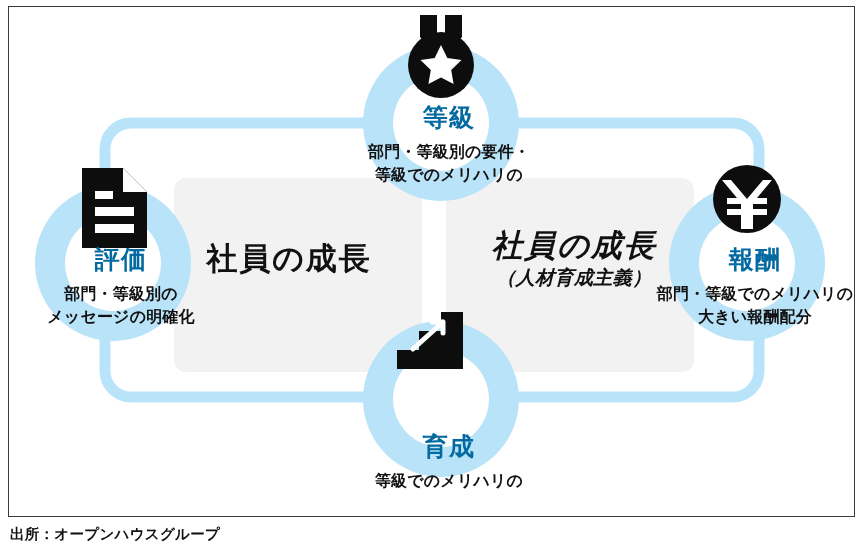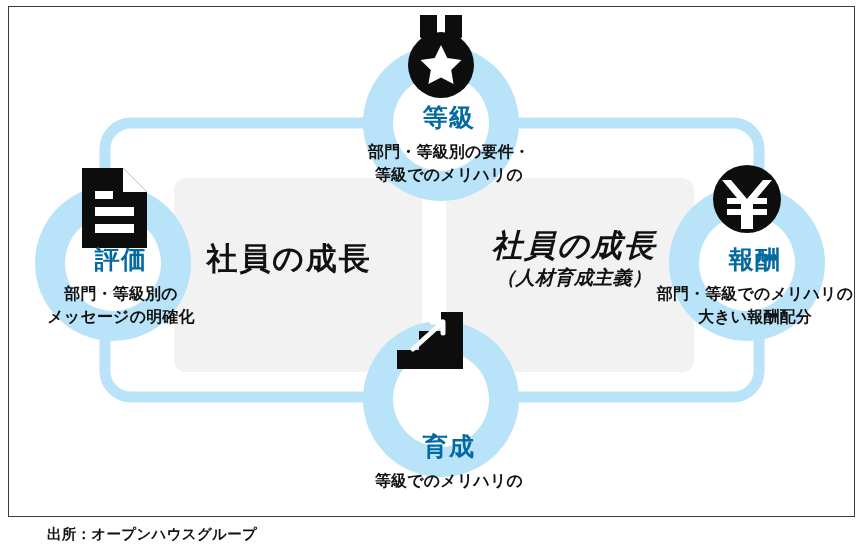--- a/index.html
+++ b/index.html
@@ -102,21 +102,20 @@
   
   #source-caption {
     position: absolute;
     left: 10px;
     top: 525px;
     font-size: 14.5px;
     font-weight: 700;
     color: #111111;
     letter-spacing: 0.02em;
     white-space: nowrap;
-    margin-left: 37px;
   }
 </style>
 </head>
 <body>
 
 <div id="figure-frame">
 
   <svg id="diagram-svg" viewBox="0 0 847 511">
 
     <rect x="96" y="116" width="654" height="274" rx="26" ry="26" fill="none" stroke="#b9e3f8" stroke-width="11"></rect>

